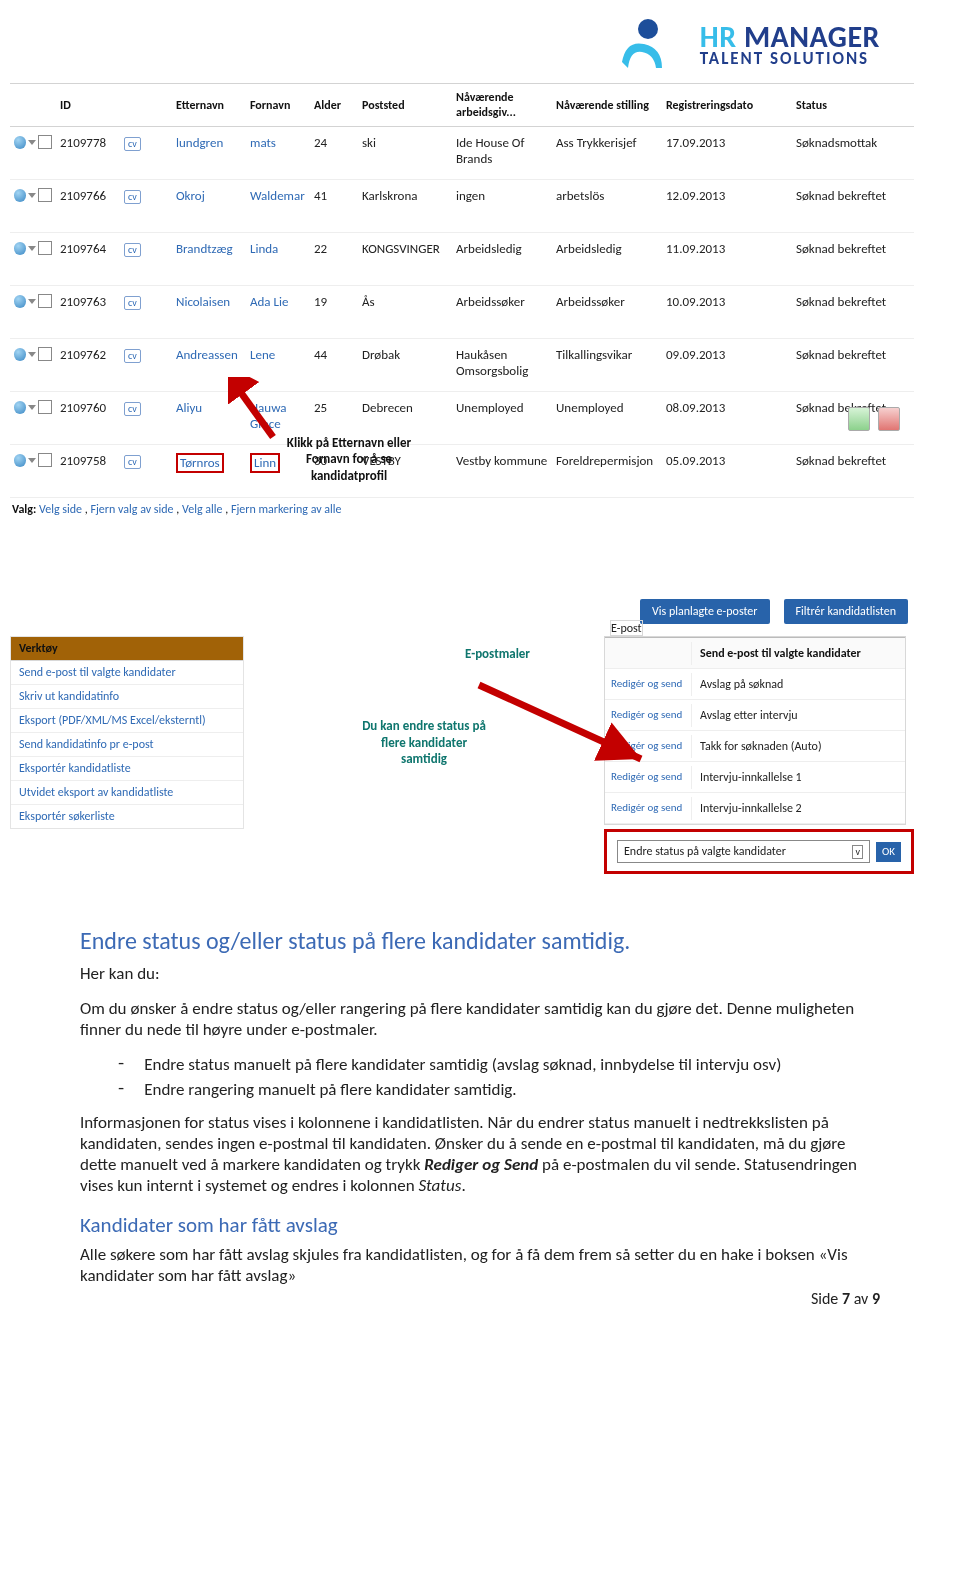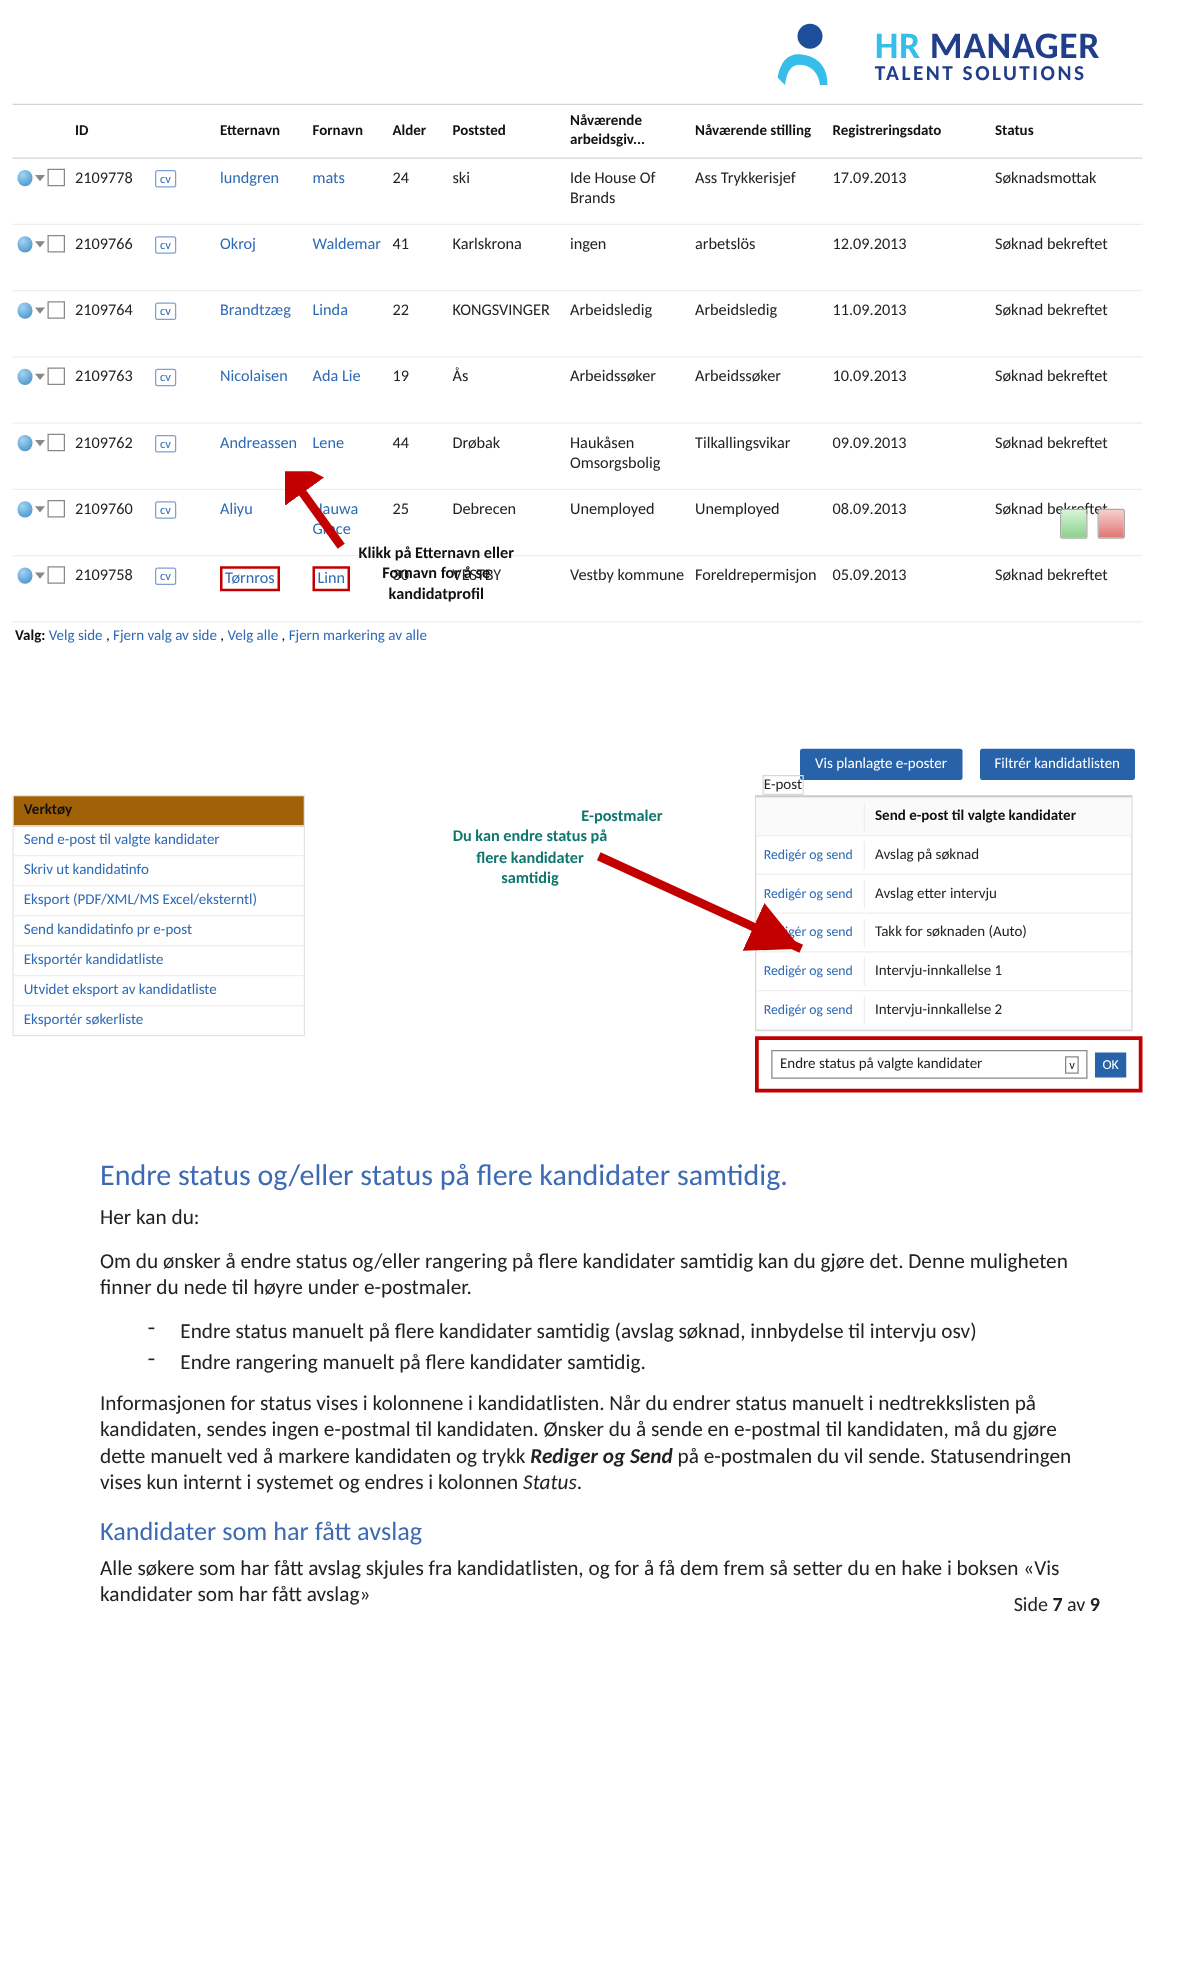--- a/index.html
+++ b/index.html
@@ -222,21 +222,21 @@
     font-weight: 400;
     font-size: 21px;
     margin: 16px 0 6px 0;
   }
   p { margin: 0 0 14px 0; text-align: left; }
   .bullets { margin: 2px 0 12px 36px; }
   .bullets .it { display:flex; gap:18px; margin-bottom:4px;}
   .bullets .dash { font-family: "Courier New", monospace; }
   .footer {
     position:absolute;
-    bottom: 36px;
+    bottom: 22px;
     right: 80px;
     font-size:16px;
   }
 </style>
 </head>
 <body>
 <div class="page">
 
   <div class="logo-wrap">
     <div class="logo-in">
@@ -431,21 +431,21 @@
             <a href="#">Eksport (PDF/XML/MS Excel/eksterntl)</a>
             <a href="#">Send kandidatinfo pr e-post</a>
             <a href="#">Eksportér kandidatliste</a>
             <a href="#">Utvidet eksport av kandidatliste</a>
             <a href="#">Eksportér søkerliste</a>
           </div>
       </div>
 
       <div class="mid-captions">
         <div style="text-align:right; padding-right:60px; margin-top:26px;">E-postmaler</div>
-        <div style="text-align:center; ">
+        <div style="text-align:center; margin-top:56px;">
           <span>Du kan endre status på</span><br>
           <span>flere kandidater</span><br>
           <span>samtidig</span>
         </div>
       </div>
 
       <div style="width:310px;">
         <div style="padding-left:6px;">
           <span class="epost-panel tab">E-post</span>
         </div>

